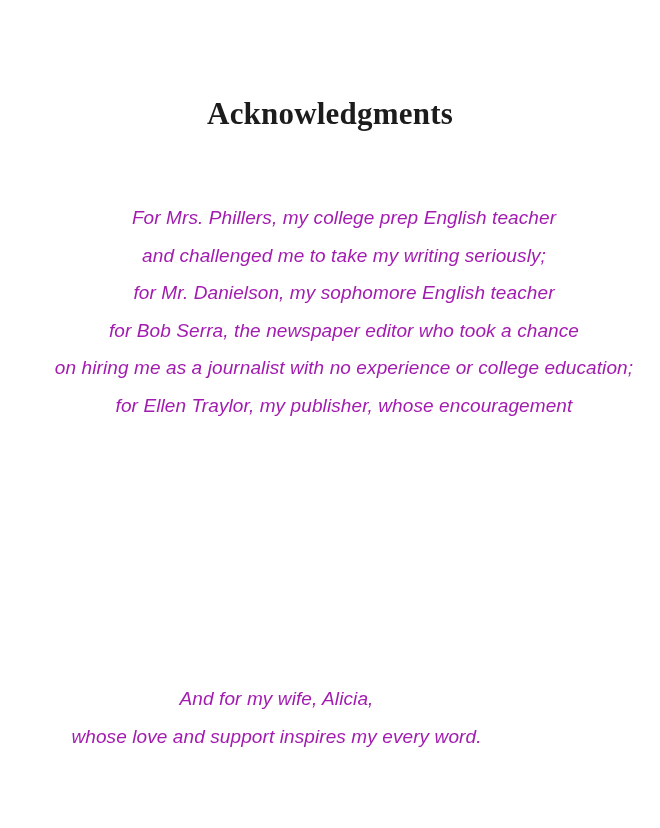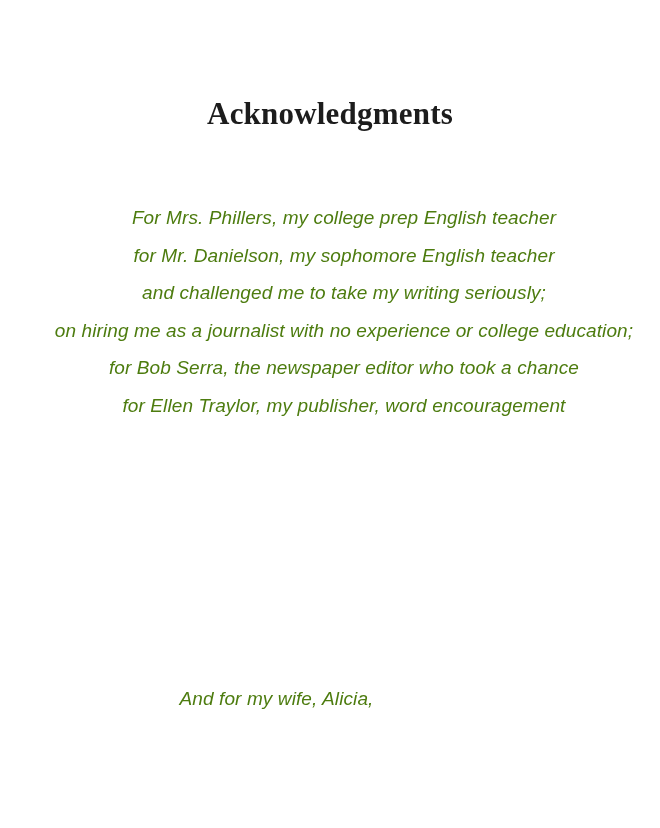--- a/index.html
+++ b/index.html
@@ -42,39 +42,40 @@
     left: 0;
     width: 525px;
     text-align: center;
   }
   .ded-line {
     font-family: "Liberation Sans", "DejaVu Sans", sans-serif;
     font-style: italic;
     font-weight: 400;
     font-size: 19px;
     line-height: 37.6px;
-    color: #4d7c0f;
+    color: #a21caf;
     letter-spacing: 0.1px;
     white-space: nowrap;
     margin-left: 28px;
   }
 </style>
 </head>
 <body>
 
 <div class="page">
 
   <h1 class="title">Acknowledgments</h1>
 
   <div class="dedication">
     <div class="ded-line">For Mrs. Phillers, my college prep English teacher</div>
+    <div class="ded-line">and challenged me to take my writing seriously;</div>
     <div class="ded-line">for Mr. Danielson, my sophomore English teacher</div>
-    <div class="ded-line">and challenged me to take my writing seriously;</div>
+    <div class="ded-line">for Bob Serra, the newspaper editor who took a chance</div>
     <div class="ded-line">on hiring me as a journalist with no experience or college education;</div>
-    <div class="ded-line">for Bob Serra, the newspaper editor who took a chance</div>
-    <div class="ded-line">for Ellen Traylor, my publisher, word encouragement</div>
+    <div class="ded-line">for Ellen Traylor, my publisher, whose encouragement</div>
   </div>
 
   <div class="closing">
     <div class="ded-line">And for my wife, Alicia,</div>
+    <div class="ded-line">whose love and support inspires my every word.</div>
   </div>
 
 </div>
 
 </body></html>

